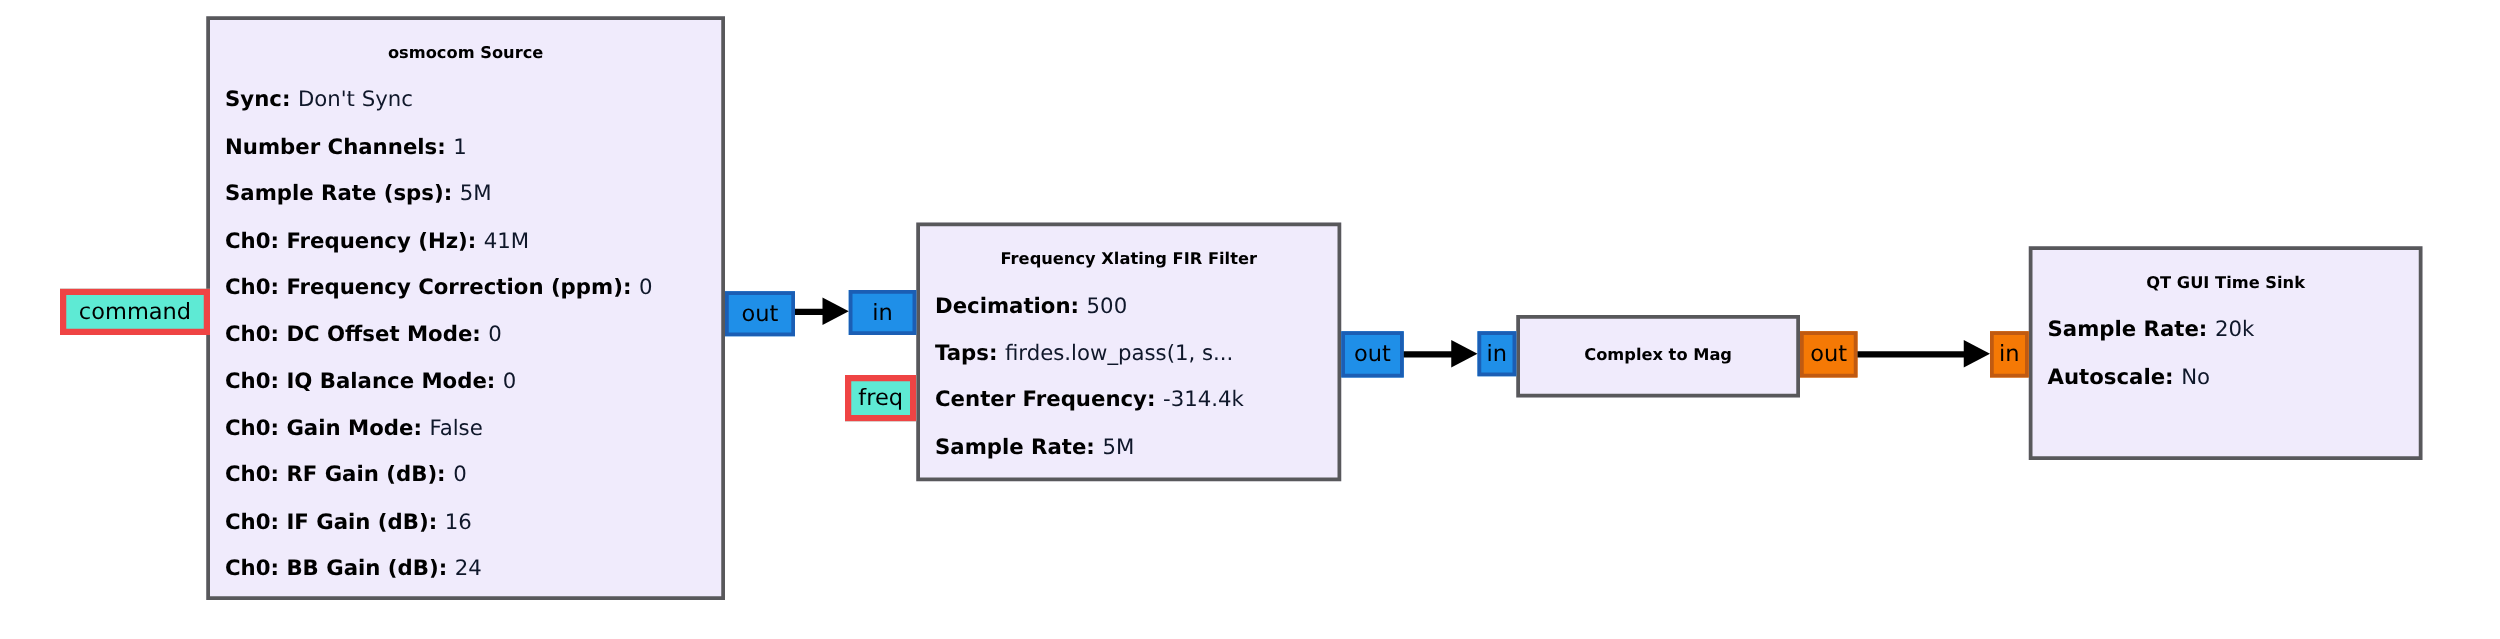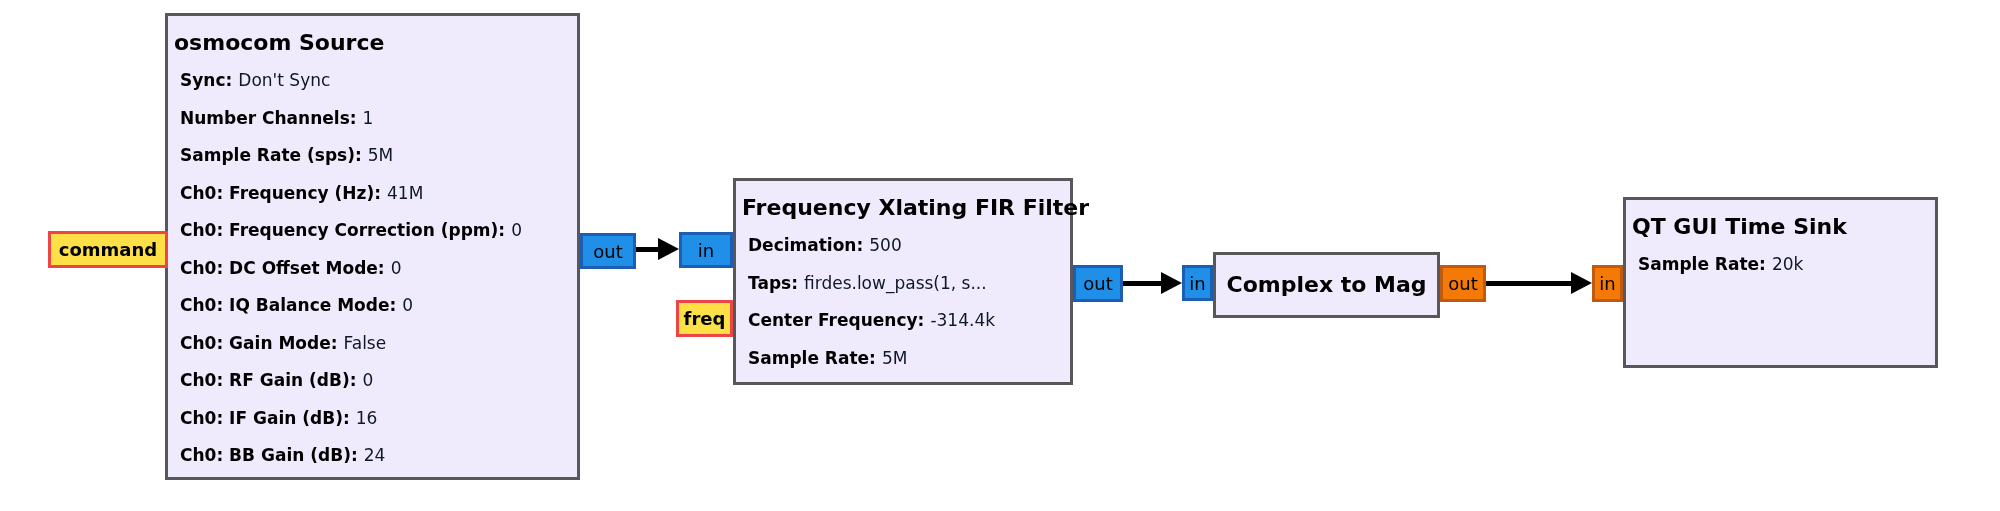--- a/index.html
+++ b/index.html
@@ -11,43 +11,44 @@
     overflow:hidden;
   }
   .block{
     position:absolute;
     background:#F0EBFC;
     border:3px solid #58585B;
     box-sizing:border-box;
   }
   .block-title{
     font-weight:bold;
-    font-size:22px;
+    font-size:13px;
     line-height:26px;
+    text-align:center;
     padding:14px 6px 0 6px;
     color:#000;
     white-space:nowrap;
   }
   .block-center{display:flex;align-items:center;justify-content:center;}
   .block-center .block-title{padding:0;}
   .params{padding:6px 6px 0 12px;}
   .param{font-size:17px;line-height:37.5px;white-space:nowrap;color:#000;}
   .pname{font-weight:bold;color:#000;}
   .pname::after{content:":";font-weight:bold;}
   .pval{color:#0f172a;margin-left:6px;}
   .port{
     position:absolute;
     box-sizing:border-box;
     display:flex;align-items:center;justify-content:center;
     font-size:18px;color:#000;
     white-space:nowrap;
   }
   .port-complex{background:#1F8FE8;border:3px solid #1B5EB4;}
   .port-float{background:#F57905;border:3px solid #C05A11;}
-  .port-msg{background:#fde047;border:3px solid #ef4444;font-weight:bold;}
+  .port-msg{background:#5eead4;border:5px solid #ef4444;}
   .conn-line{position:absolute;height:5px;background:#000;}
   .conn-head{
     position:absolute;width:0;height:0;
     border-top:11px solid transparent;
     border-bottom:11px solid transparent;
     border-left:21px solid #000;
   }
   
   #blk-osmocom{left:165px;top:13px;width:415px;height:467px;}
   #blk-fir{left:733px;top:178px;width:340px;height:207px;}
@@ -103,20 +104,21 @@
   </div>
 
   <div class="block block-center" id="blk-c2m">
     <div class="block-title">Complex to Mag</div>
   </div>
 
   <div class="block" id="blk-ts">
     <div class="block-title">QT GUI Time Sink</div>
     <div class="params">
       <div class="param"><span class="pname">Sample Rate</span><span class="pval">20k</span></div>
+      <div class="param"><span class="pname">Autoscale</span><span class="pval">No</span></div>
     </div>
   </div>
 
   <div class="port port-msg" id="port-command">
       <span>command</span>
     </div>
   <div class="port port-complex" id="port-osmo-out">
       <span>out</span>
     </div>
   <div class="port port-complex" id="port-fir-in">

